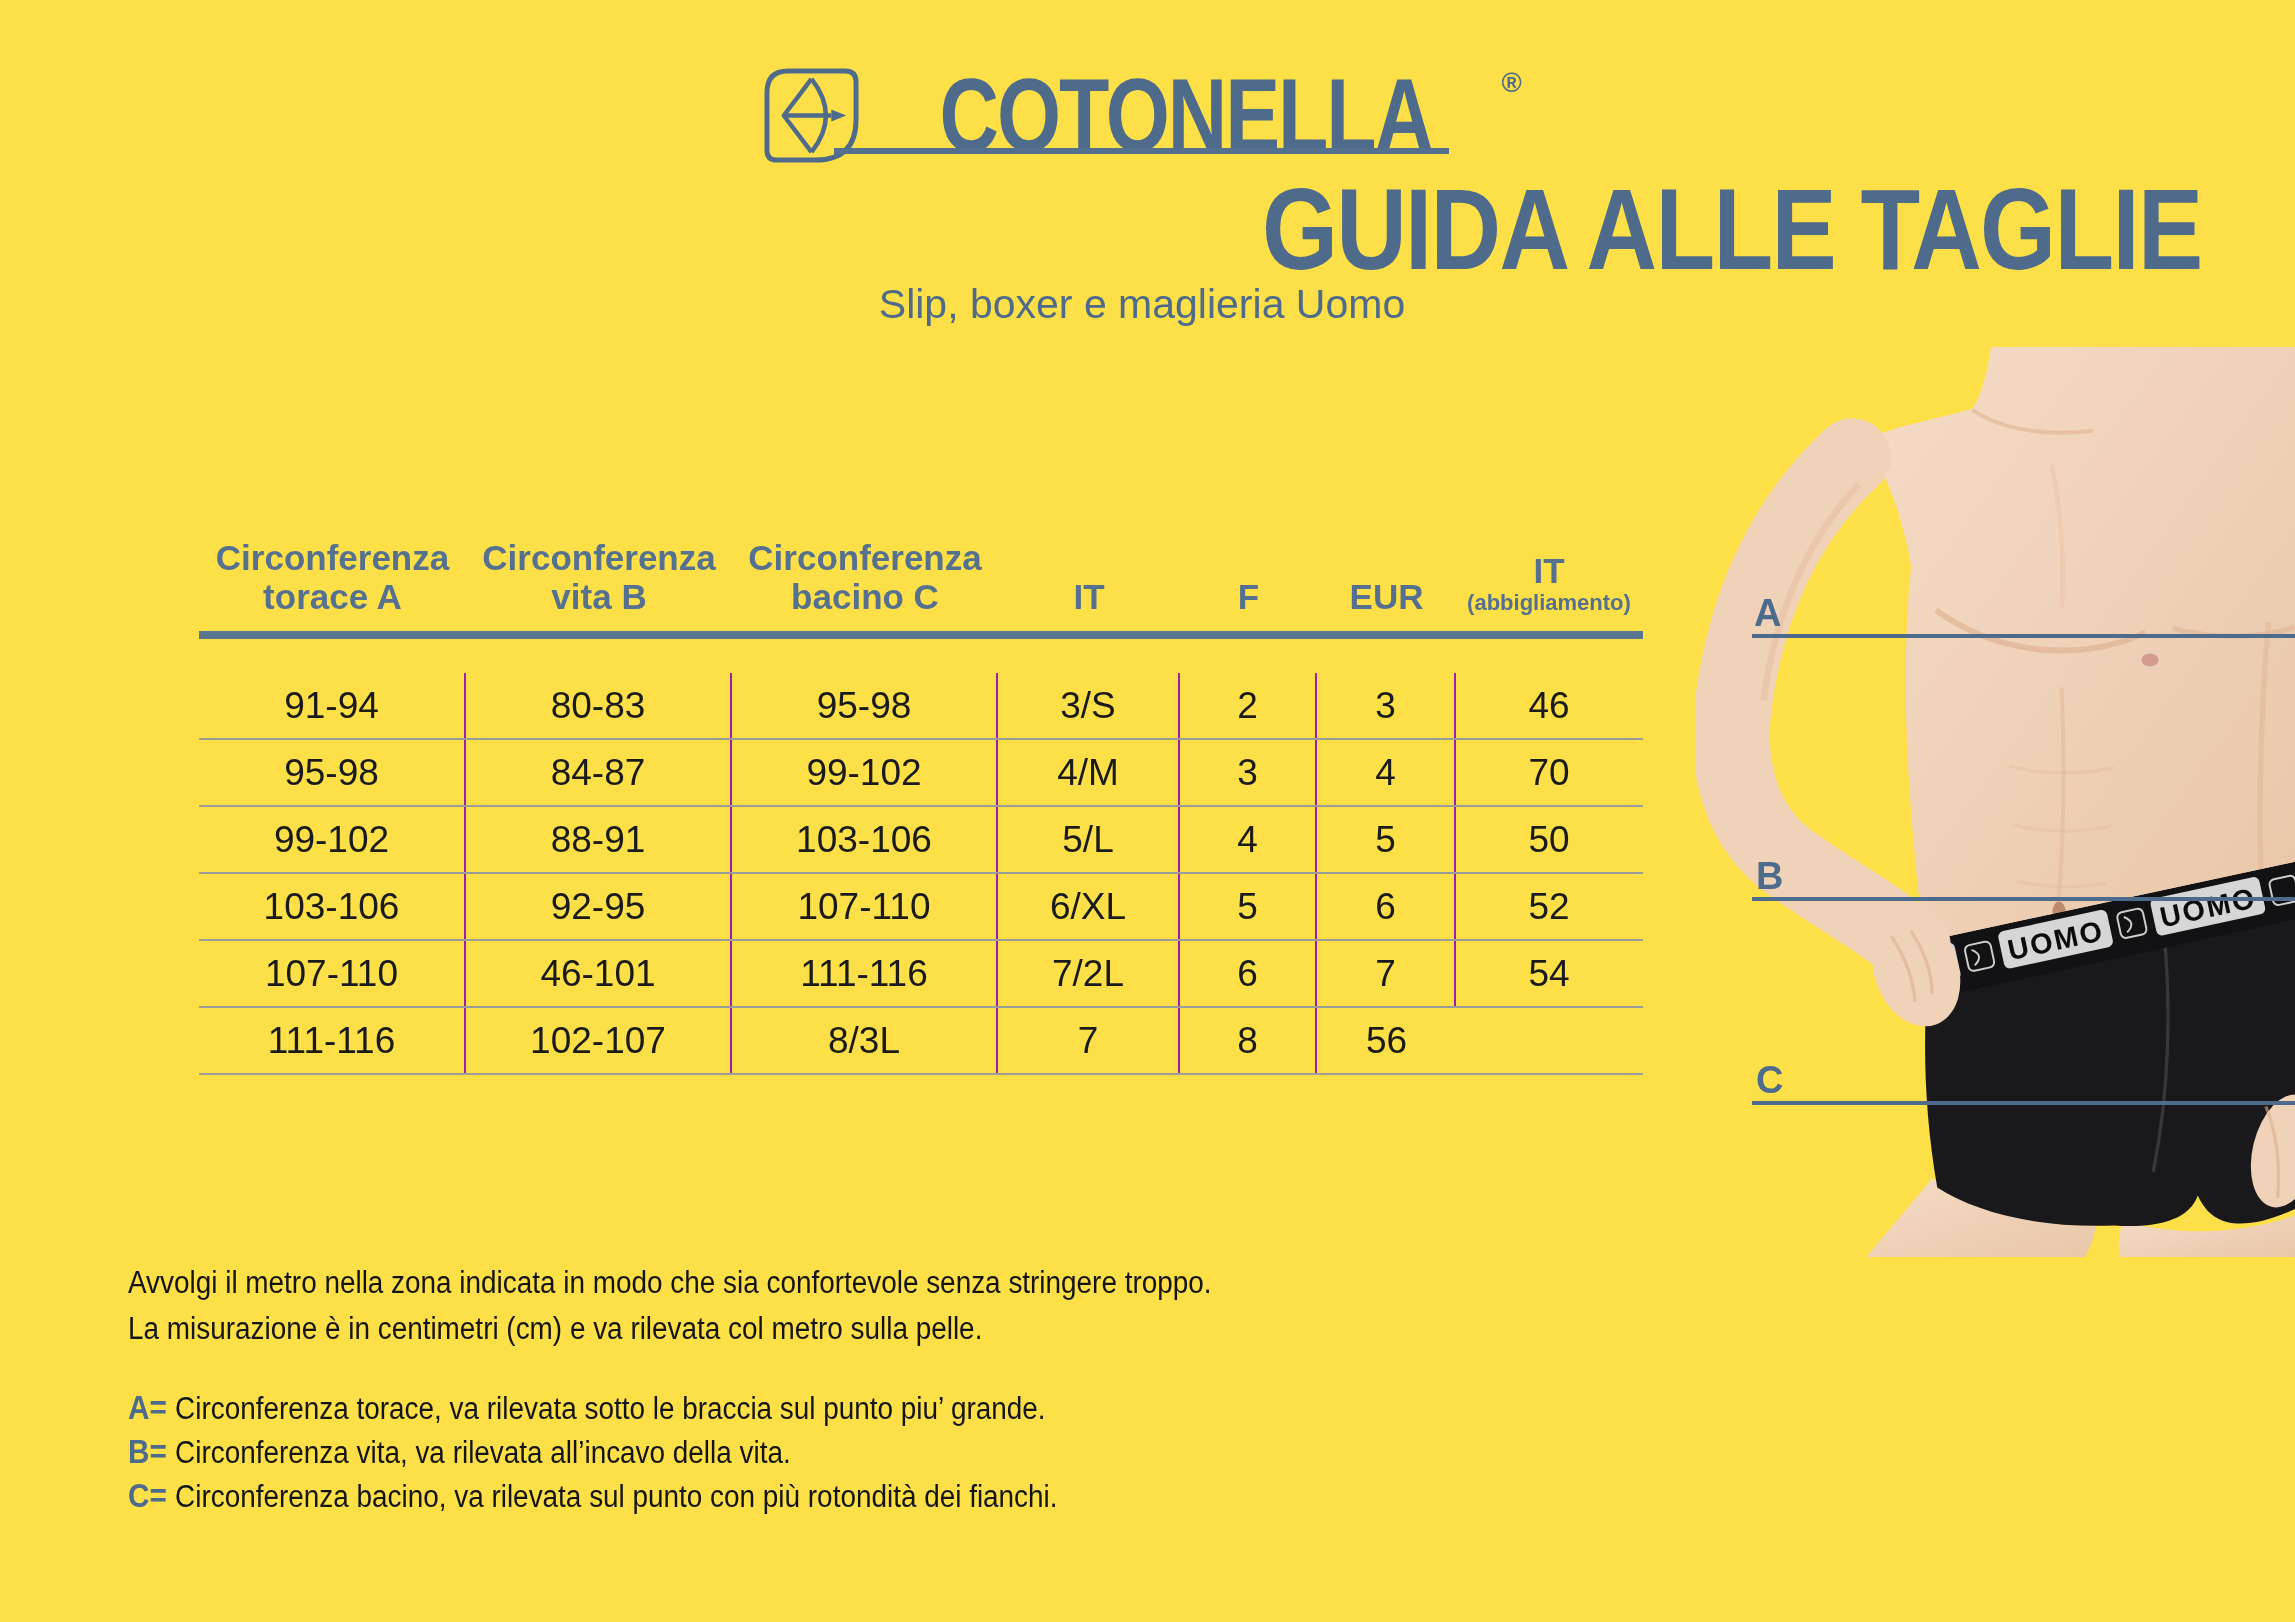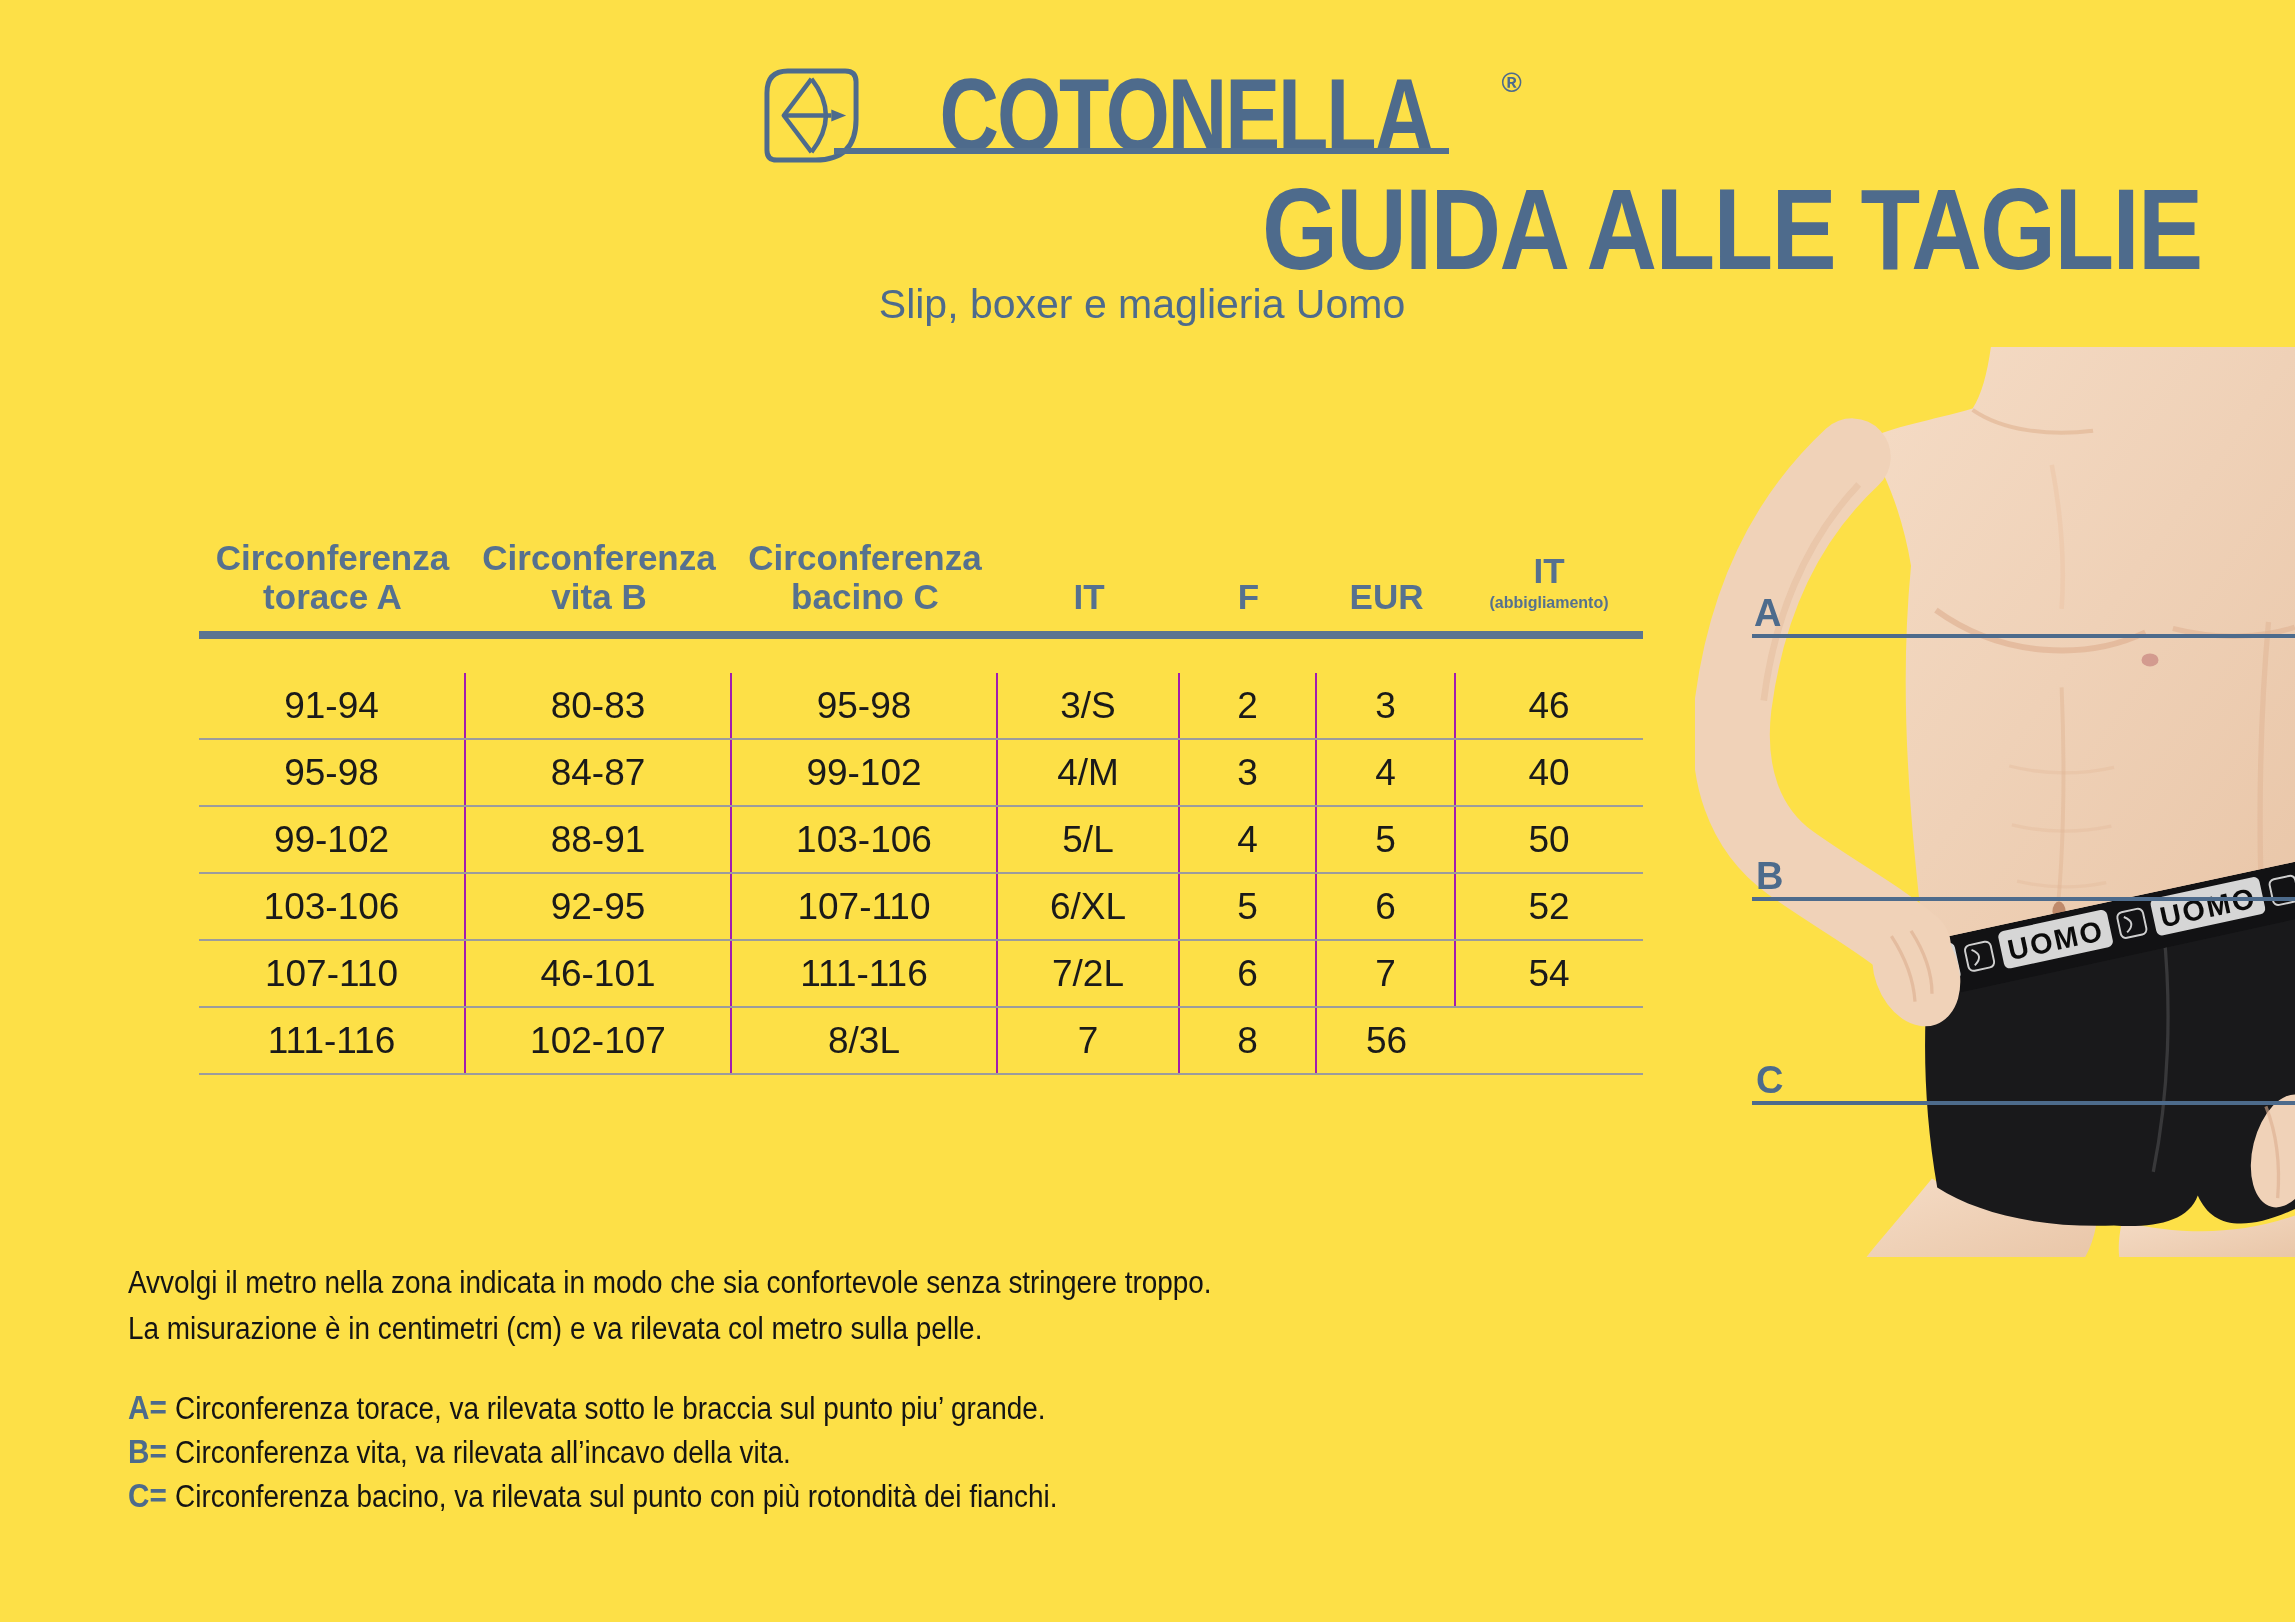--- a/index.html
+++ b/index.html
@@ -19,21 +19,21 @@
   .page-title .condense{display:inline-block;transform:scaleX(.85);}
   .page-subtitle{position:absolute;top:281px;left:0;width:2284px;margin:0;text-align:center;
                  font-size:41px;font-weight:400;color:#4e6b8c;}
 
   
   .tgrid{display:grid;grid-template-columns:267px 266px 266px 182px 137px 139px 186px;}
   .thead{position:absolute;top:514px;left:199px;width:1444px;height:111px;align-items:end;}
   .th{display:flex;flex-direction:column;justify-content:flex-end;align-items:center;
       font-weight:700;color:#56718f;font-size:35px;line-height:39px;text-align:center;
       padding-bottom:9.2px;}
-  .th .small{font-size:16px;line-height:26px;}
+  .th .small{font-size:22px;line-height:26px;}
   .thick-rule{position:absolute;top:631px;left:199px;width:1444px;height:7.9px;background:#5a7590;}
   .tbody{position:absolute;top:673px;left:199px;width:1444px;}
   .trow{border-bottom:2px solid #9c9c9c;}
   .td{height:65px;display:flex;align-items:center;justify-content:center;
       font-size:37px;color:#1a1a1a;}
   .td.vline{border-right:2px solid #a21caf;}
 
   
   .figure-wrap{position:absolute;left:1695px;top:347px;width:601px;height:910px;}
   .marker-label{position:absolute;font-size:38px;font-weight:700;color:#4d6b8c;line-height:38px;}
@@ -117,21 +117,21 @@
       <div class="td vline">3</div>
       <div class="td">46</div>
     </div>
     <div class="trow tgrid">
       <div class="td vline">95-98</div>
       <div class="td vline">84-87</div>
       <div class="td vline">99-102</div>
       <div class="td vline">4/M</div>
       <div class="td vline">3</div>
       <div class="td vline">4</div>
-      <div class="td">40</div>
+      <div class="td">70</div>
     </div>
     <div class="trow tgrid">
       <div class="td vline">99-102</div>
       <div class="td vline">88-91</div>
       <div class="td vline">103-106</div>
       <div class="td vline">5/L</div>
       <div class="td vline">4</div>
       <div class="td vline">5</div>
       <div class="td">50</div>
     </div>

